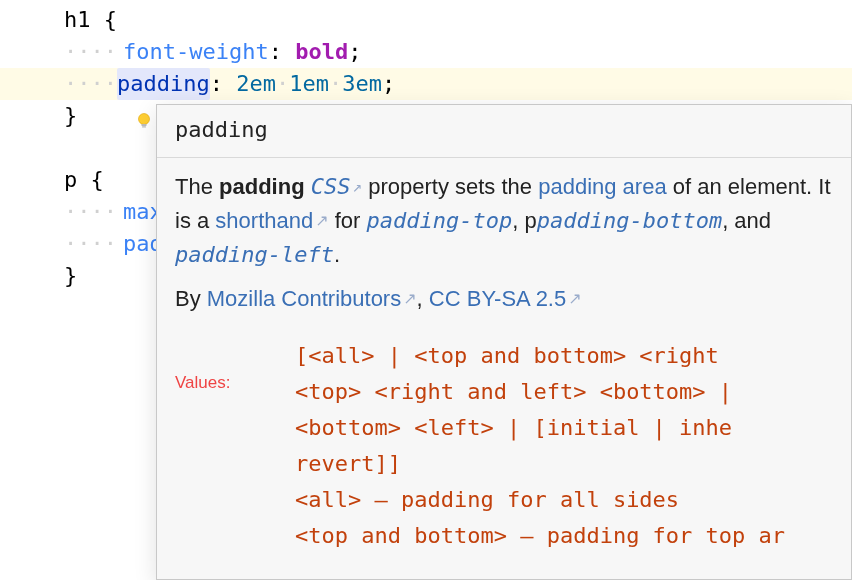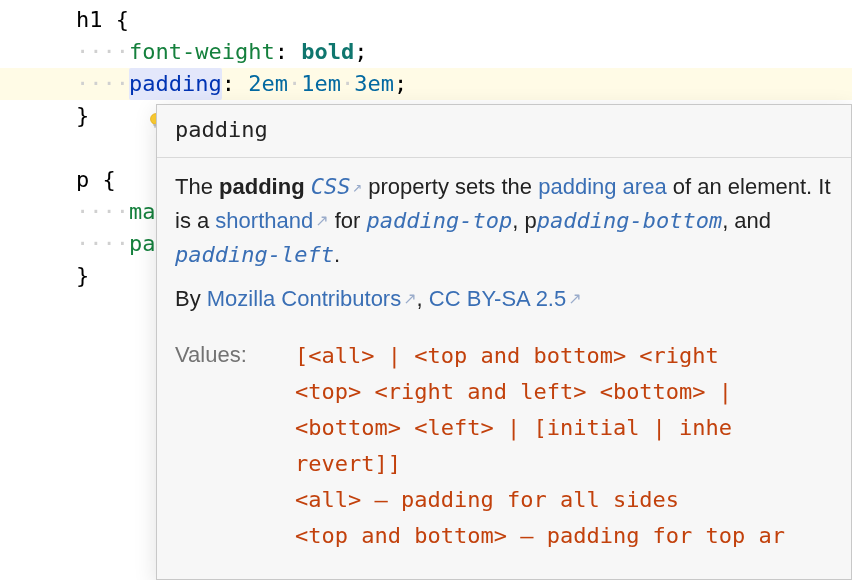--- a/index.html
+++ b/index.html
@@ -16,44 +16,44 @@
     position: relative;
   }
   .editor {
     position: absolute;
     top: 0; left: 0; right: 0; bottom: 0;
     padding: 4px 0 0 0;
   }
   .code-line {
     display: flex;
     white-space: pre;
-    padding-left: 24px;
+    padding-left: 12px;
     height: 32px;
     align-items: center;
     position: relative;
   }
   .code-line.highlighted {
     background: #fffbe6;
   }
   .gutter {
     width: 52px;
     min-width: 52px;
     display: flex;
     align-items: center;
     justify-content: center;
     position: relative;
   }
   .indent-dot {
     color: #d0d0d0;
     letter-spacing: 0;
   }
   .selector { color: #000; }
-  .prop { color: #15803d; }
+  .prop { color: #3b82f6; margin-left: 6px; }
   .colon { color: #000; }
-  .val-bold { color: #0f766e; font-weight: bold; }
+  .val-bold { color: #a21caf; font-weight: bold; }
   .val { color: #0369a1; }
   .punct { color: #000; }
   .prop-hl {
     color: #0033b3;
     background: #e3e7fb;
     border-radius: 2px;
   }
   .bulb {
     width: 18px; height: 18px;
     display: inline-block;
@@ -97,22 +97,23 @@
     margin-left: 2px;
   }
   .mono { font-family: "Menlo","Consolas",monospace; font-style: italic; }
   .values-block {
     display: flex;
     padding: 4px 18px 0 18px;
     color: #222;
   }
   .values-label {
     min-width: 120px;
-    color: #737373;
-    font-size: 22px;
+    color: #ef4444;
+    font-size: 17px;
+    margin-top: 28px;
   }
   .values-text {
     font-family: "Menlo","Consolas",monospace;
     font-size: 22px;
     line-height: 36px;
     color: #c2410c;
     white-space: pre-wrap;
   }
   .strong { font-weight: 700; }
 </style>

